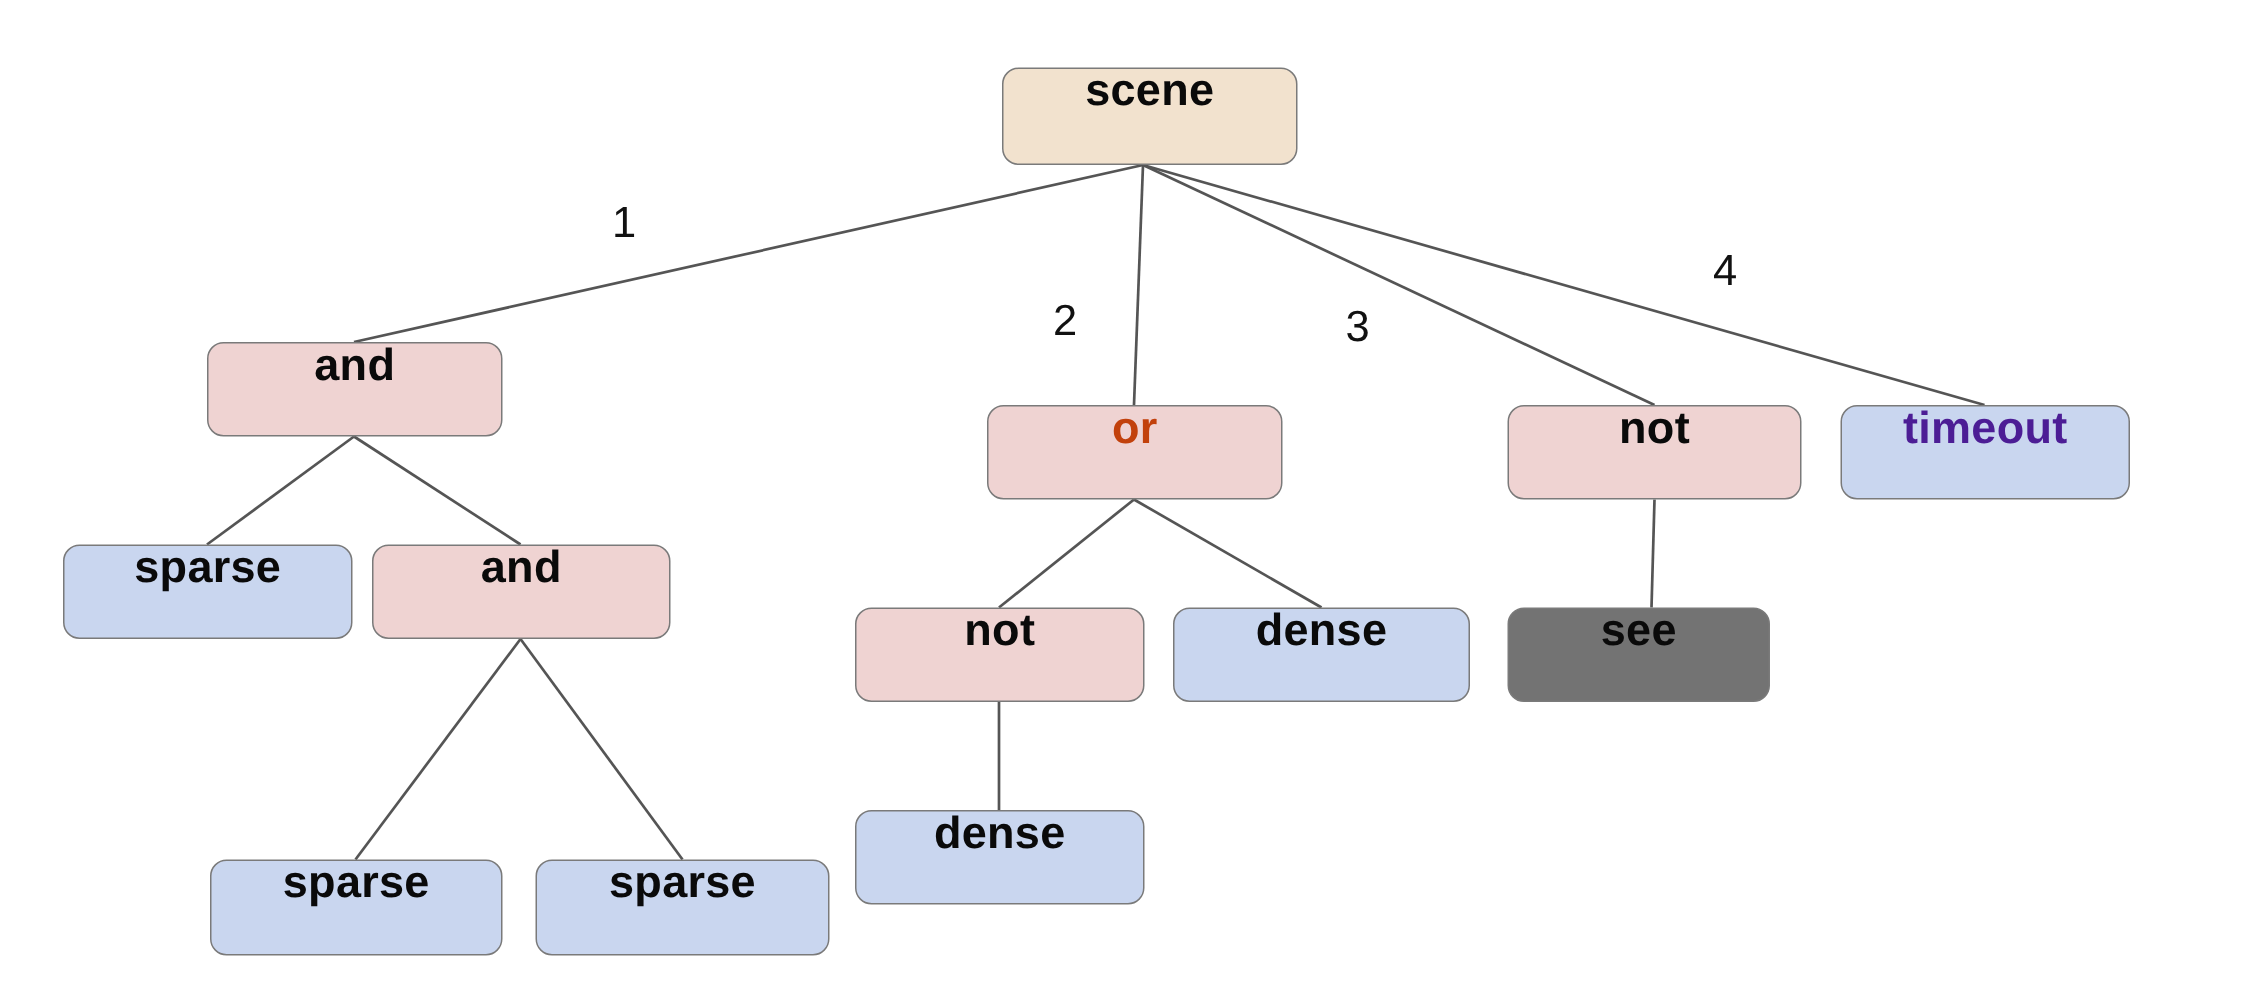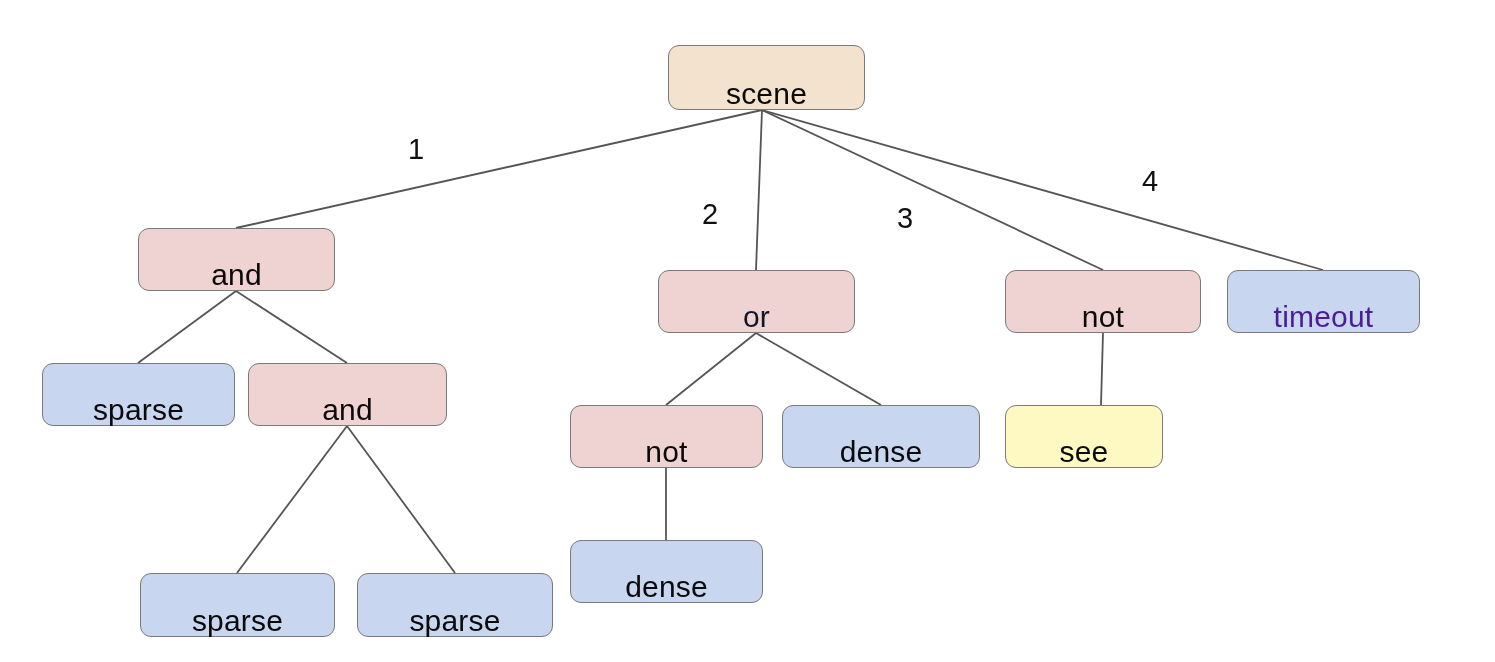--- a/index.html
+++ b/index.html
@@ -23,27 +23,28 @@
     top: 0;
     width: 1495px;
     height: 662px;
   }
   .node {
     position: absolute;
     box-sizing: border-box;
     border: 1.6px solid #7a7a7a;
     border-radius: 11px;
     display: flex;
-    align-items: flex-end;
+    align-items: flex-start;
     justify-content: center;
     font-size: 30px;
     color: #0a0a0a;
     letter-spacing: 0.2px;
     line-height: 1;
     z-index: 2;
+    font-weight: bold;
   }
   .node-label {
     pointer-events: none;
     white-space: nowrap;
   }
   .edge-label {
     position: absolute;
     font-size: 29px;
     color: #111111;
     z-index: 3;
@@ -72,42 +73,42 @@
 <div class="edge-label" style="left: 408px; top: 135px;">1</div>
     <div class="edge-label" style="left: 702px; top: 200px;">2</div>
     <div class="edge-label" style="left: 897px; top: 204px;">3</div>
     <div class="edge-label" style="left: 1142px; top: 167px;">4</div>
     <div class="node" style="left: 668px; top: 45px; width: 197px; height: 65px; border-color: rgb(122, 122, 122); color: rgb(10, 10, 10); background: rgb(242, 226, 206);">
       <span class="node-label">scene</span>
     </div>
     <div class="node" style="left: 138px; top: 228px; width: 197px; height: 63px; border-color: rgb(122, 122, 122); color: rgb(10, 10, 10); background: rgb(239, 211, 210);">
       <span class="node-label">and</span>
     </div>
-    <div class="node" style="left: 658px; top: 270px; width: 197px; height: 63px; border-color: rgb(122, 122, 122); color: #0f172a; background: rgb(239, 211, 210);">
+    <div class="node" style="left: 658px; top: 270px; width: 197px; height: 63px; border-color: rgb(122, 122, 122); color: #c2410c; background: rgb(239, 211, 210);">
       <span class="node-label">or</span>
     </div>
     <div class="node" style="left: 1005px; top: 270px; width: 196px; height: 63px; border-color: rgb(122, 122, 122); color: rgb(10, 10, 10); background: rgb(239, 211, 210);">
       <span class="node-label">not</span>
     </div>
     <div class="node" style="left: 1227px; top: 270px; width: 193px; height: 63px; border-color: rgb(122, 122, 122); color: #4c1d95; background: rgb(201, 214, 239);">
       <span class="node-label">timeout</span>
     </div>
     <div class="node" style="left: 42px; top: 363px; width: 193px; height: 63px; border-color: rgb(122, 122, 122); color: rgb(10, 10, 10); background: rgb(201, 214, 239);">
       <span class="node-label">sparse</span>
     </div>
     <div class="node" style="left: 248px; top: 363px; width: 199px; height: 63px; border-color: rgb(122, 122, 122); color: rgb(10, 10, 10); background: rgb(239, 211, 210);">
       <span class="node-label">and</span>
     </div>
     <div class="node" style="left: 570px; top: 405px; width: 193px; height: 63px; border-color: rgb(122, 122, 122); color: rgb(10, 10, 10); background: rgb(239, 211, 210);">
       <span class="node-label">not</span>
     </div>
     <div class="node" style="left: 782px; top: 405px; width: 198px; height: 63px; border-color: rgb(122, 122, 122); color: rgb(10, 10, 10); background: rgb(201, 214, 239);">
       <span class="node-label">dense</span>
     </div>
-    <div class="node" style="left: 1005px; top: 405px; width: 158px; height: 63px; border-color: rgb(122, 122, 122); color: rgb(10, 10, 10); background: #fef9c3;">
+    <div class="node" style="left: 1005px; top: 405px; width: 175px; height: 63px; border-color: rgb(122, 122, 122); color: rgb(10, 10, 10); background: #737373;">
       <span class="node-label">see</span>
     </div>
     <div class="node" style="left: 570px; top: 540px; width: 193px; height: 63px; border-color: rgb(122, 122, 122); color: rgb(10, 10, 10); background: rgb(201, 214, 239);">
       <span class="node-label">dense</span>
     </div>
     <div class="node" style="left: 140px; top: 573px; width: 195px; height: 64px; border-color: rgb(122, 122, 122); color: rgb(10, 10, 10); background: rgb(201, 214, 239);">
       <span class="node-label">sparse</span>
     </div>
     <div class="node" style="left: 357px; top: 573px; width: 196px; height: 64px; border-color: rgb(122, 122, 122); color: rgb(10, 10, 10); background: rgb(201, 214, 239);">
       <span class="node-label">sparse</span>

